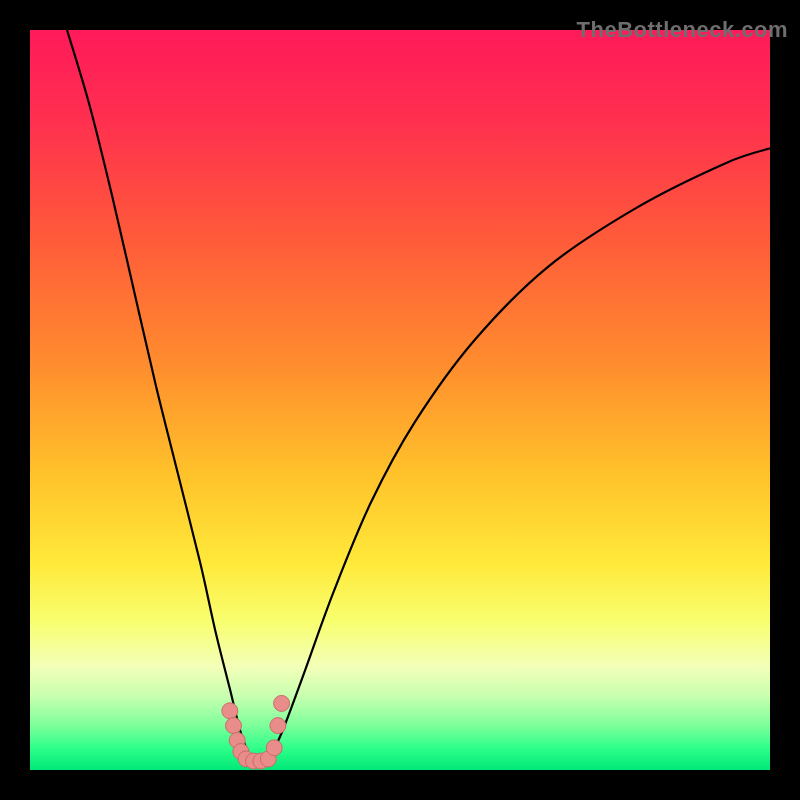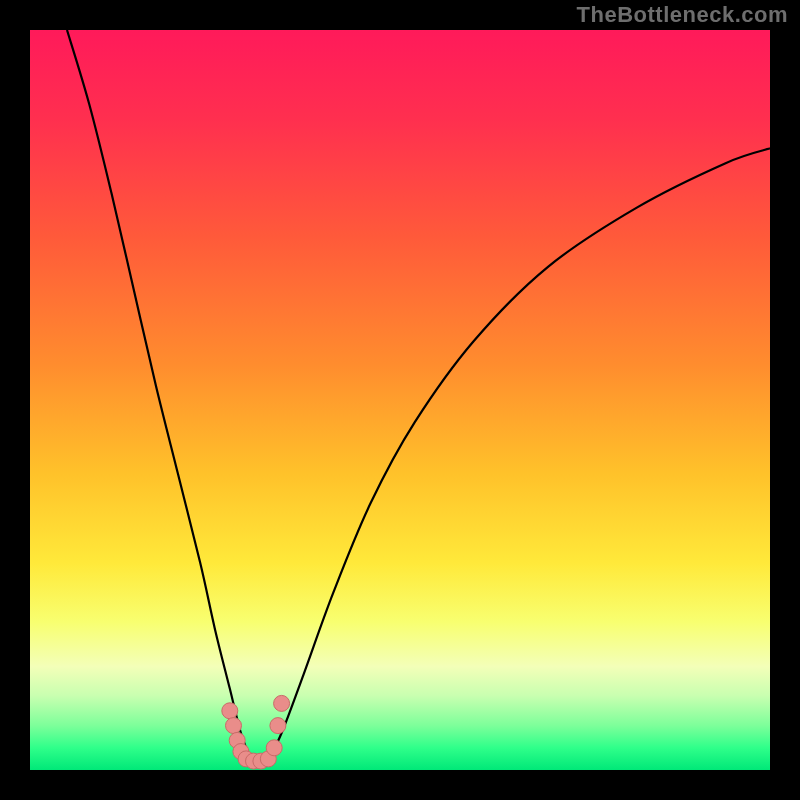--- a/index.html
+++ b/index.html
@@ -12,21 +12,21 @@
     font-family: Arial, Helvetica, sans-serif;
   }
   .frame {
     position: relative;
     width: 800px;
     height: 800px;
     background: #000;
   }
   .watermark {
     position: absolute;
-    top: 2px;
+    top: 17px;
     right: 12px;
     font-size: 22px;
     font-weight: 600;
     color: #6e6e6e;
     letter-spacing: 0.5px;
     z-index: 10;
   }
   .plot-area {
     position: absolute;
     left: 30px;

